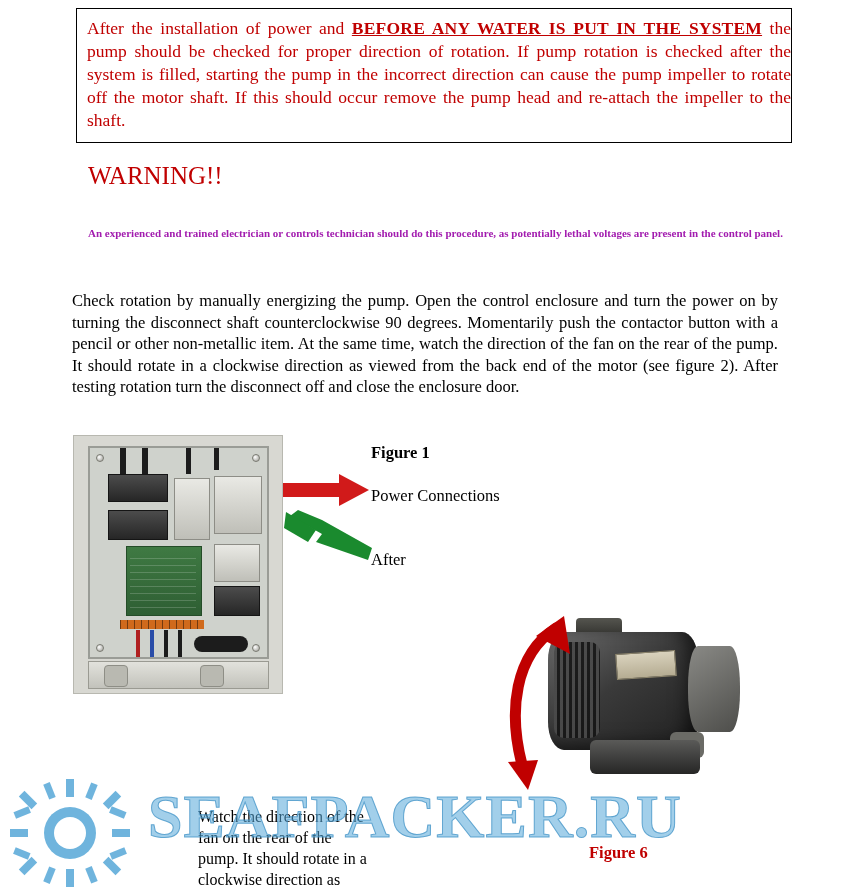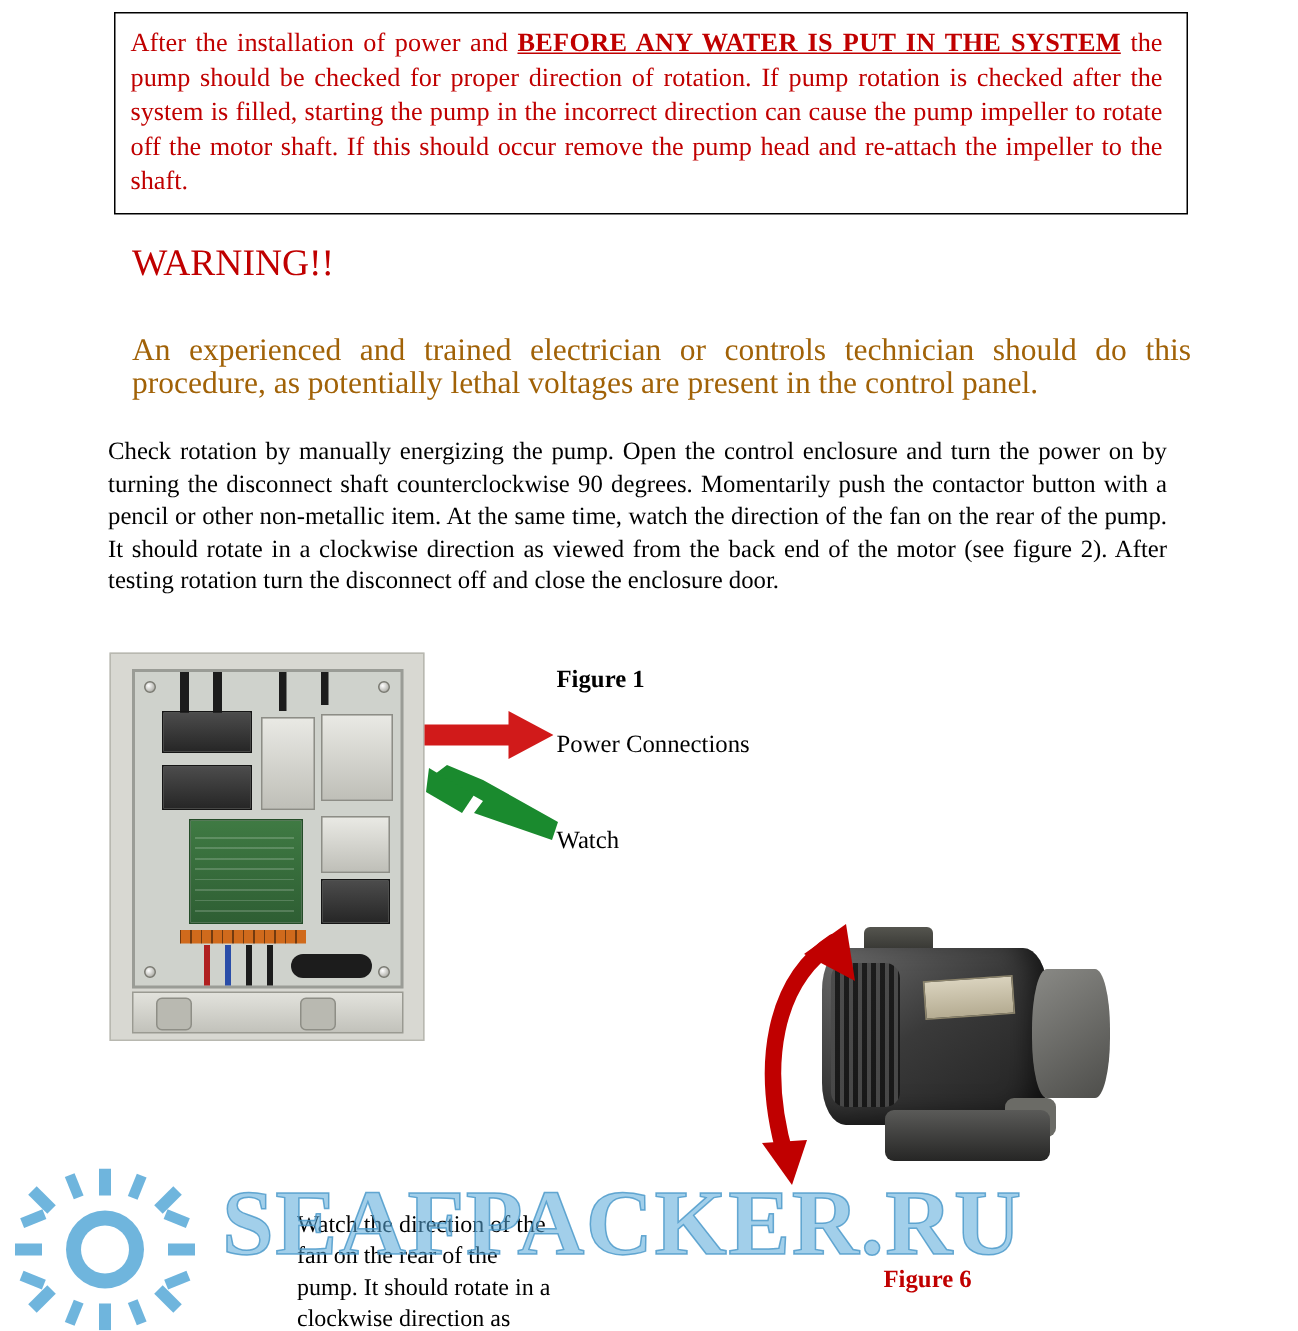--- a/index.html
+++ b/index.html
@@ -17,21 +17,21 @@
   }
 
   
   .notice-box {
     position: absolute;
     left: 76px;
     top: 8px;
     width: 716px;
     box-sizing: border-box;
     border: 1px solid #000;
-    padding: 8px 16px 10px 10px;
+    padding: 8px 0 10px 10px;
   }
   .notice-text {
     font-family: "Liberation Serif", serif;
     font-size: 17.5px;
     line-height: 23px;
     color: #c00000;
     text-align: justify;
     text-justify: inter-word;
     margin: 0;
   }
@@ -50,23 +50,23 @@
     font-weight: normal;
     color: #c00000;
     font-family: "Liberation Serif", serif;
   }
 
   .warning-sub {
     position: absolute;
     left: 88px;
     top: 222px;
     width: 706px;
-    font-size: 21px;
-    font-weight: normal;
-    color: #a16207;
+    font-size: 11px;
+    font-weight: bold;
+    color: #a21caf;
     line-height: 22px;
     text-align: justify;
   }
 
   
   .body-para {
     position: absolute;
     left: 72px;
     top: 290px;
     width: 706px;
@@ -302,21 +302,21 @@
 
 <svg class="arrow-red" style="left:277px;top:470px;" width="92" height="40" viewBox="0 0 92 40">
   <path d="M92 20 L62 4 L62 13 L6 13 L6 27 L62 27 L62 36 Z" fill="#d11a1a"></path>
 </svg>
 <div class="callout-text" style="left:371px;top:486px;">Power Connections</div>
 
 <svg class="arrow-green" style="left:282px;top:508px;" width="92" height="56" viewBox="0 0 92 56">
   <path d="M8 8 L40 26 L34 34 L86 52 L90 40 L40 12 L16 2 Z" fill="#1a8a2e"></path>
   <path d="M4 4 L34 22 L26 34 L2 20 Z" fill="#1a8a2e"></path>
 </svg>
-<div class="callout-text" style="left:371px;top:550px;">Watch</div>
+<div class="callout-text" style="left:371px;top:550px;">After</div>
 
 <div class="motor-photo">
   <div class="motor-top-box"></div>
   <div class="motor-body"></div>
   <div class="motor-fins"></div>
   <div class="motor-plate"></div>
   <div class="motor-end"></div>
   <div class="motor-foot"></div>
   <div class="motor-base"></div>
 </div>

